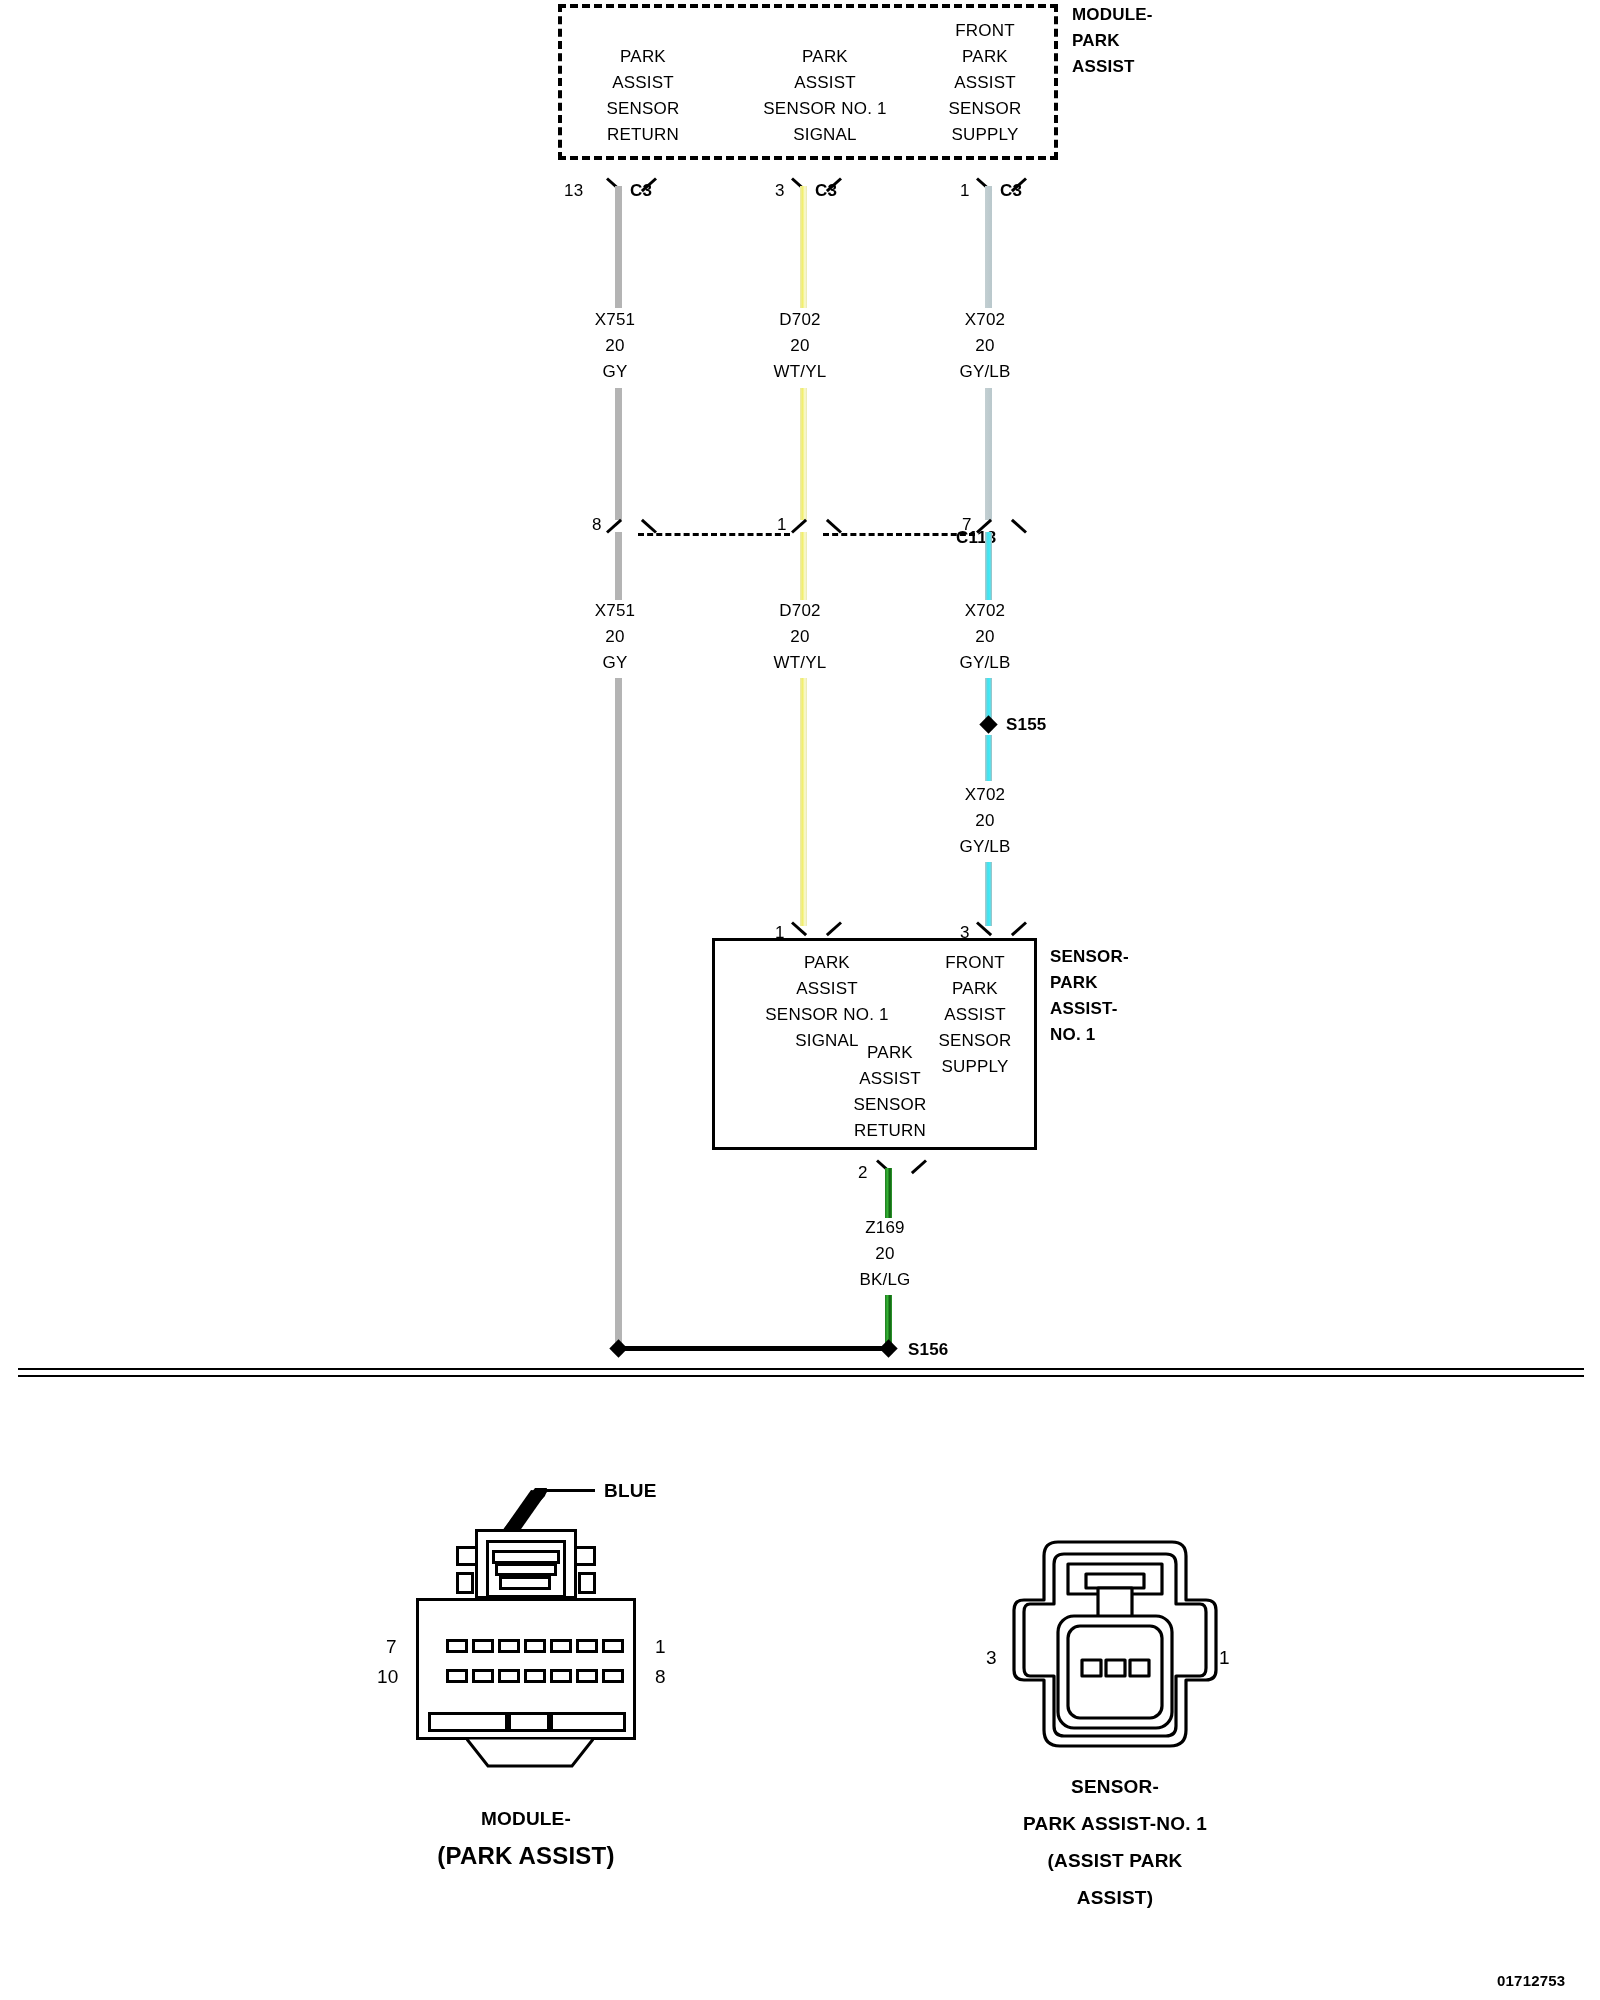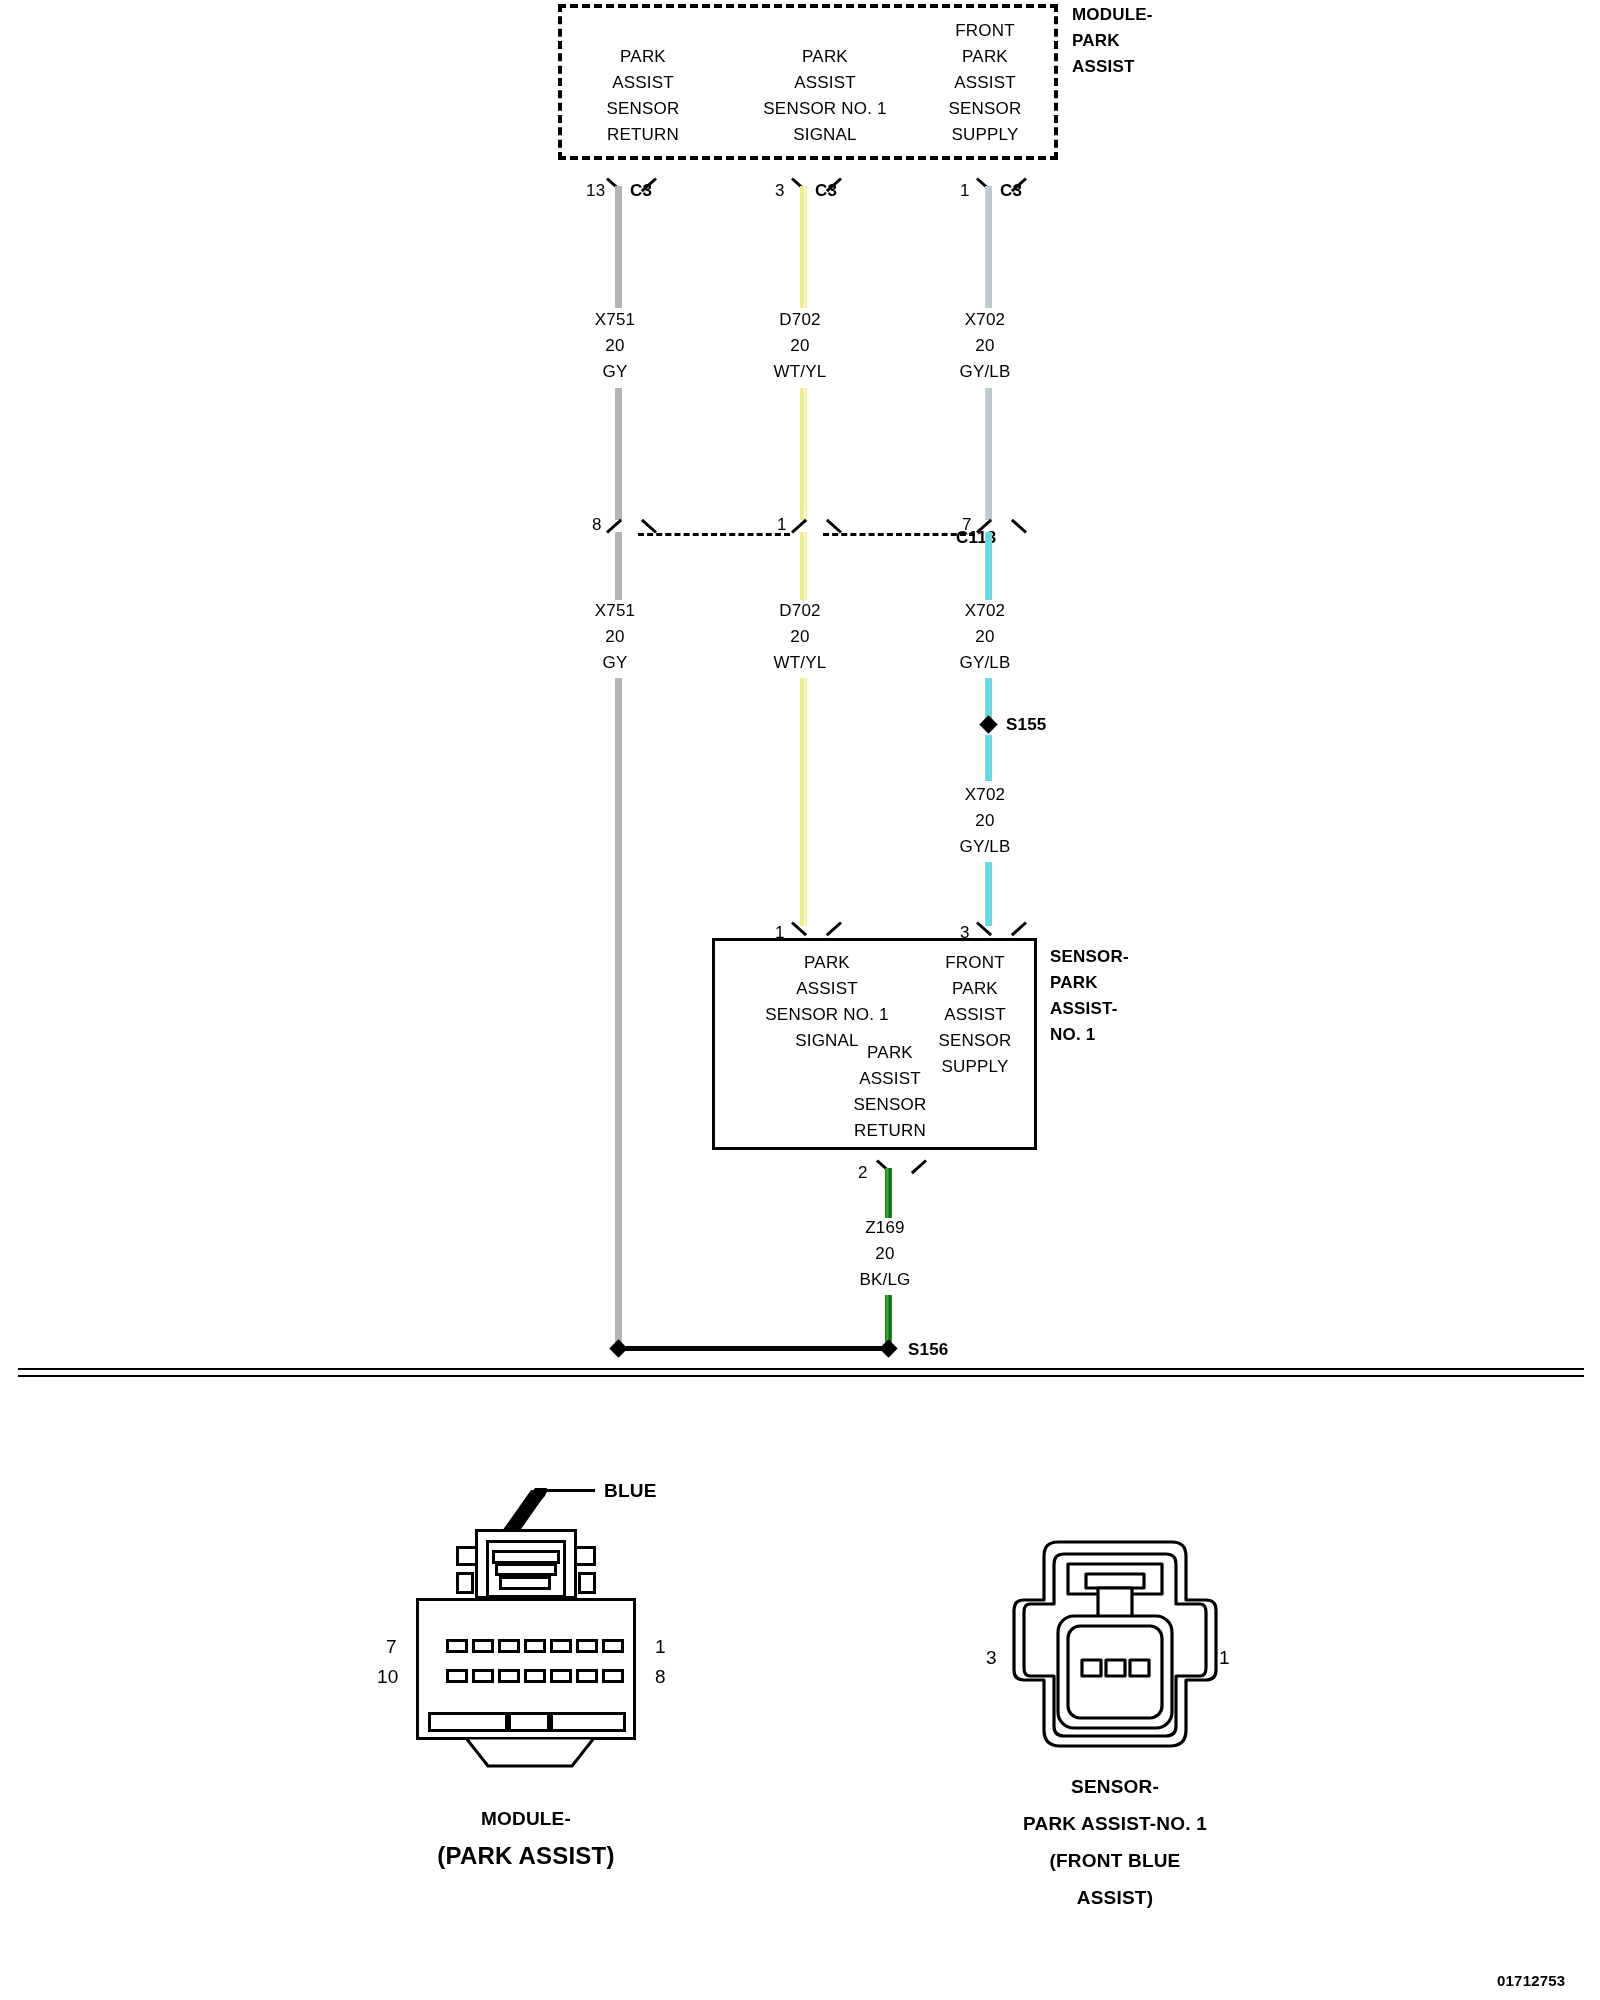--- a/index.html
+++ b/index.html
@@ -84,21 +84,21 @@
 </div>
 
 <div class="abs ctr" style="left:900px;top:18px;width:170px;">
   <span class="txt blk">FRONT</span>
   <span class="txt blk">PARK</span>
   <span class="txt blk">ASSIST</span>
   <span class="txt blk">SENSOR</span>
   <span class="txt blk">SUPPLY</span>
 </div>
 
-<div class="abs txt" style="left:586px;top:178px;">13</div>
+<div class="abs txt" style="left:564px;top:178px;">13</div>
 <div class="term" style="left:605px;top:176px;">
   <i class="l"></i>
     <i class="r"></i>
 </div>
 <div class="abs txt-b" style="left:630px;top:178px;">C3</div>
 <div class="wire w-gy" style="left:615px;top:186px;height:122px;"></div>
 <div class="abs ctr" style="left:559px;top:307px;width:112px;">
   <span class="txt blk">X751</span>
   <span class="txt blk">20</span>
   <span class="txt blk">GY</span>
@@ -330,17 +330,17 @@
     <rect x="130" y="120" width="19" height="16"></rect>
   </g>
 </svg>
 
 <div class="abs txt" style="left:986px;top:1645px;font-size:19px;">3</div>
 <div class="abs txt" style="left:1219px;top:1645px;font-size:19px;">1</div>
 
 <div class="abs ctr" style="left:925px;top:1768px;width:380px;">
   <span class="txt-b blk" style="font-size:19px;line-height:37px;">SENSOR-</span>
   <span class="txt-b blk" style="font-size:19px;line-height:37px;">PARK ASSIST-NO. 1</span>
-  <span class="txt-b blk" style="font-size:19px;line-height:37px;">(FRONT BLUE</span>
+  <span class="txt-b blk" style="font-size:19px;line-height:37px;">(ASSIST PARK</span>
   <span class="txt-b blk" style="font-size:19px;line-height:37px;text-align:center;">ASSIST)</span>
 </div>
 
 <div class="abs txt-b" style="left:1497px;top:1968px;font-size:15px;">01712753</div>
 
 </body></html>

